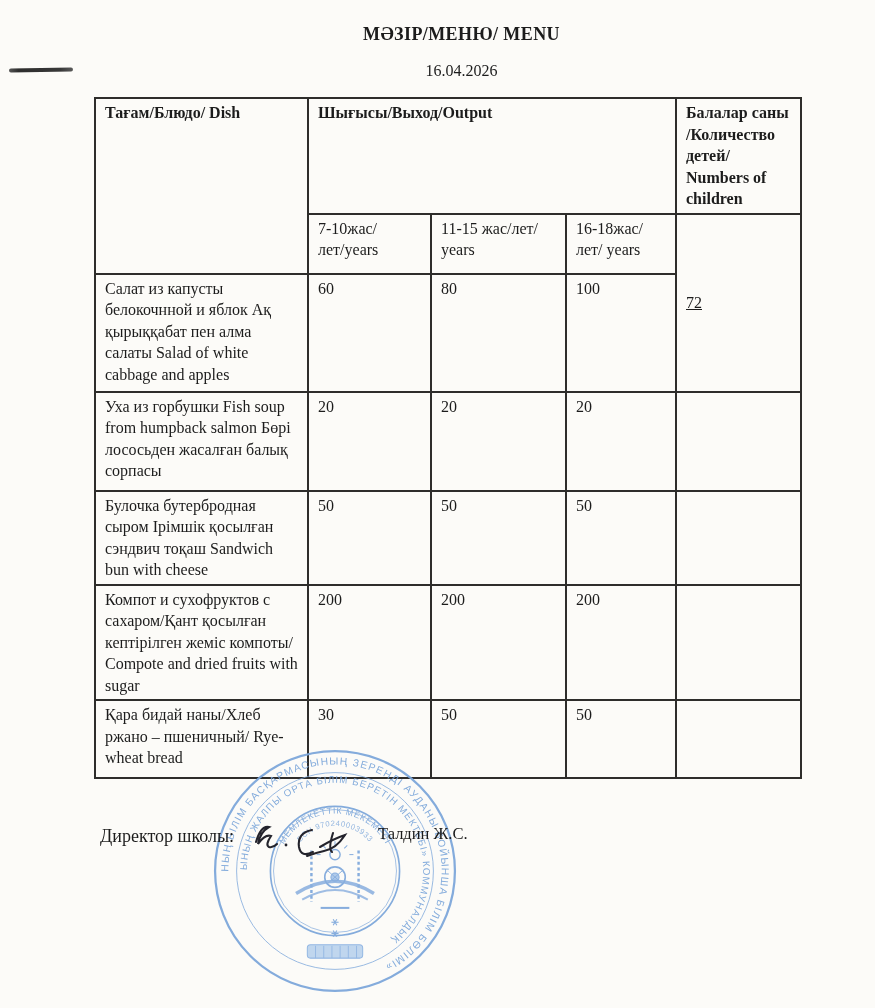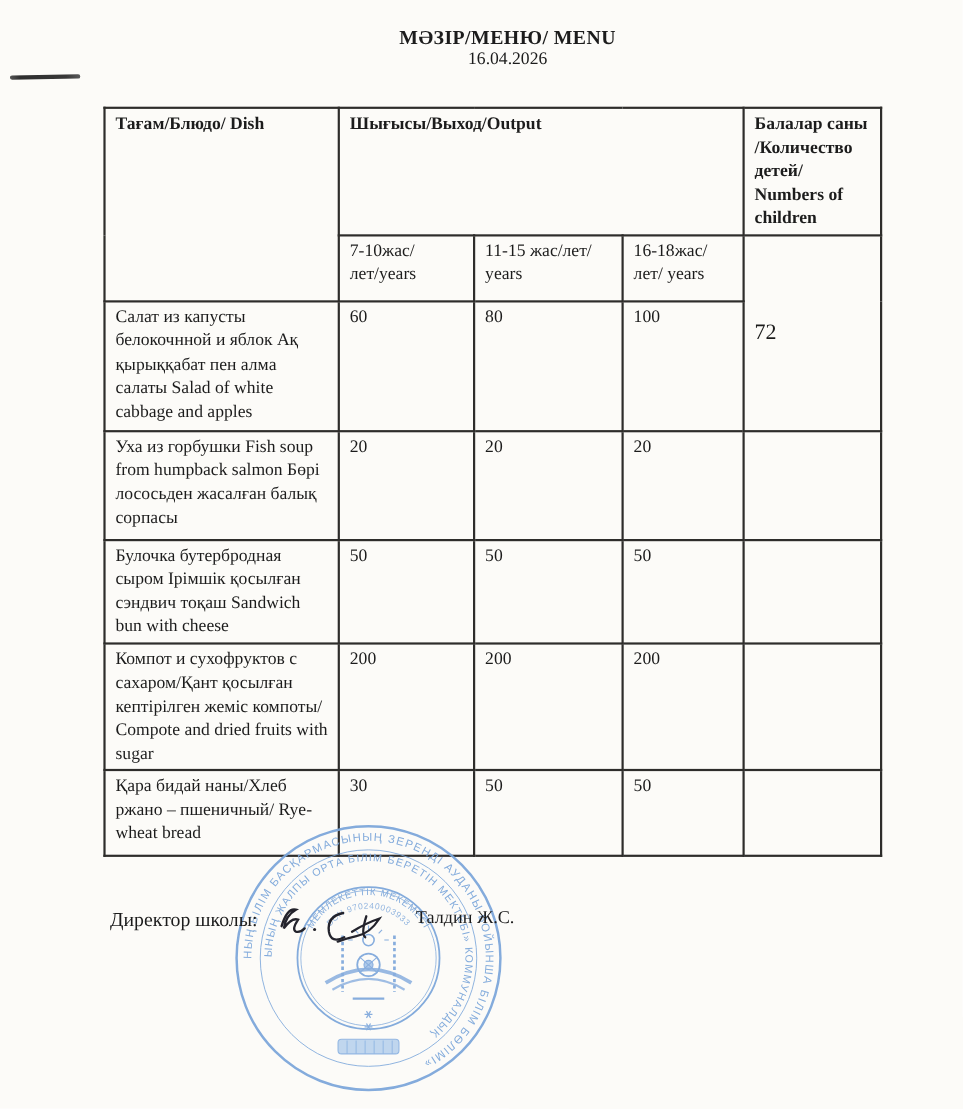--- a/index.html
+++ b/index.html
@@ -5,39 +5,39 @@
   html,body{margin:0;padding:0;}
   .page{
     position:relative; width:875px; height:1008px;
     background:#fcfbf8; overflow:hidden;
     font-family:"Liberation Serif", serif; color:#1c1c1c;
   }
   
   .title-block{position:absolute; top:24px; left:0; width:875px; text-align:center;
     padding-left:48px; box-sizing:border-box;}
   .doc-title{font-size:18px; font-weight:bold; letter-spacing:.4px;}
-  .doc-date{font-size:16px;}
+  .doc-date{margin-top:17px; font-size:16px;}
   .scan-artifact{position:absolute; left:9px; top:68px; width:64px; height:4px;
     background:linear-gradient(90deg,#555,#2e2e2e 15%,#383838 80%,#5a5a5a);
     border-radius:2px; transform:rotate(-1deg);}
   
   .table-wrap{position:absolute; left:94px; top:97px;}
   table.menu{border-collapse:collapse; table-layout:fixed; width:706px;
     background:transparent;}
   .menu th,.menu td{
     border:2px solid #2e2d2b; vertical-align:top; text-align:left;
     padding:3px 6px 3px 9px; font-size:16px; line-height:21.5px;
     overflow-wrap:break-word; font-weight:normal;
   }
   .menu th{font-weight:bold;}
   col.c-dish{width:213px;} col.c-a1{width:123px;} col.c-a2{width:135px;}
   col.c-a3{width:110px;} col.c-kids{width:125px;}
   tr.r1{height:100px;} tr.r2{height:60px;} tr.r3{height:118px;}
   tr.r4{height:99px;} tr.r5{height:70px;font-family:Liberation Serif, serif;} tr.r6{height:102px;border-radius:29px;} tr.r7{height:78px;}
-  td.children-count{vertical-align:middle; font-size:20px;}
+  td.children-count{vertical-align:middle; font-size:16px;text-decoration:underline;}
   
   .sig-label{position:absolute; left:100px; top:826px; font-size:18px;}
   .sig-name{position:absolute; left:378px; top:824px; font-size:16.5px;text-align:center;}
   .stamp{position:absolute; left:212px; top:748px; width:246px; height:246px;
     opacity:.93; filter:blur(.3px);}
   .stamp text{font-family:"Liberation Sans", sans-serif;}
   .signature-ink{position:absolute; left:238px; top:800px; width:150px; height:70px;}
 </style>
 </head>
 <body>

